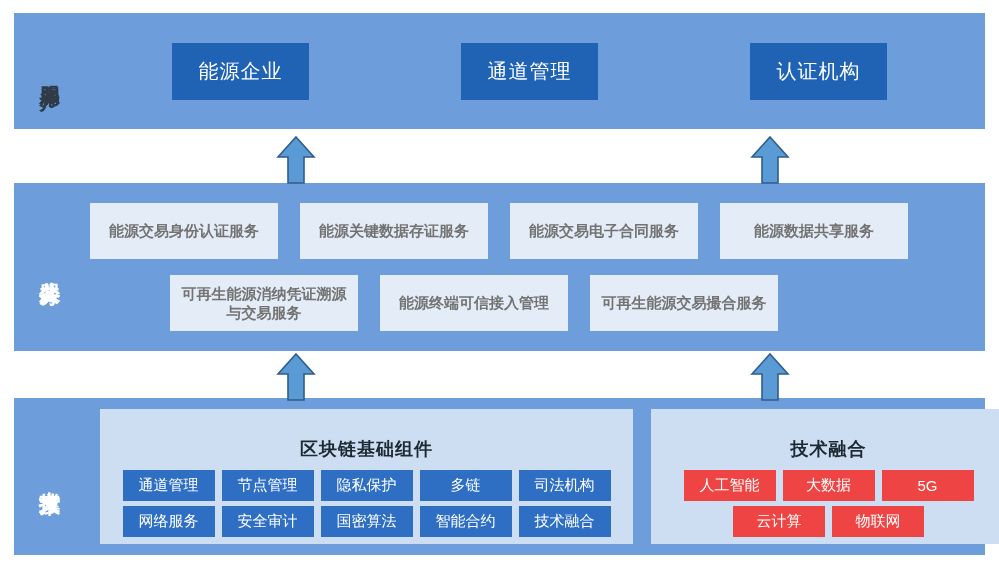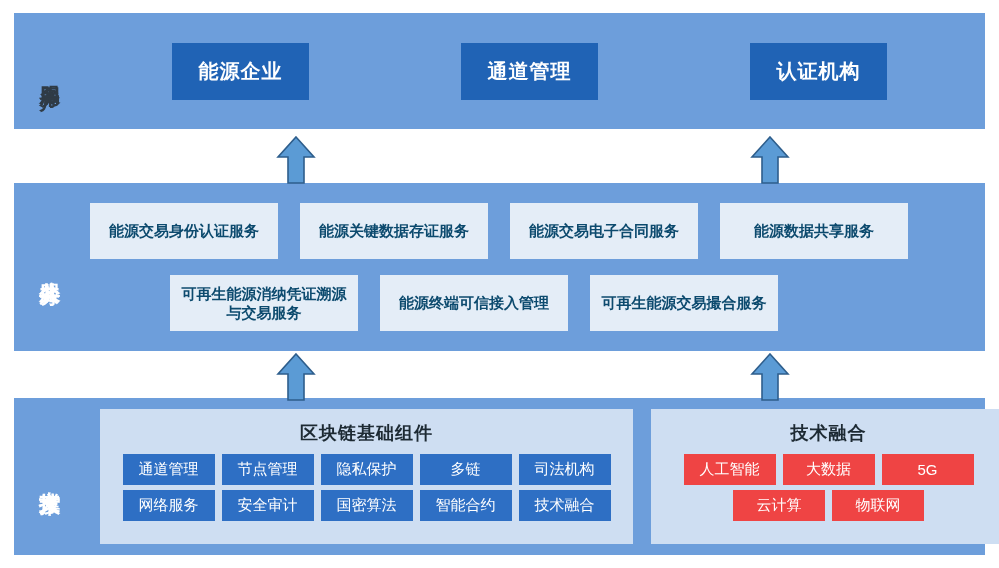--- a/index.html
+++ b/index.html
@@ -58,21 +58,21 @@
     flex: 1;
     display: flex;
     align-items: center;
     justify-content: space-around;
     padding: 0 22px 0 10px;
     box-sizing: border-box;
   }
   .user-box {
     background: #2063B5;
     color: #ffffff;
-    font-weight: bold;
+    font-weight: normal;
     font-size: 20px;
     letter-spacing: 1px;
     width: 137px;
     height: 57px;
     display: flex;
     align-items: center;
     justify-content: center;
     box-sizing: border-box;
   }
 
@@ -86,21 +86,21 @@
     padding: 0 14px 0 4px;
     box-sizing: border-box;
   }
   .svc-row {
     display: flex;
     gap: 22px;
   }
   .svc-row.row-2 { padding-left: 80px; }
   .svc-box {
     background: #E4EDF7;
-    color: #0c4a6e;
+    color: #737373;
     font-weight: bold;
     font-size: 15px;
     line-height: 1.28;
     width: 188px;
     height: 56px;
     display: flex;
     align-items: center;
     justify-content: center;
     text-align: center;
     padding: 0 6px;
@@ -112,21 +112,21 @@
     flex: 1;
     display: flex;
     align-items: center;
     gap: 18px;
     padding: 0 16px 0 14px;
     box-sizing: border-box;
   }
   .panel {
     background: #CEDEF2;
     box-sizing: border-box;
-    padding: 12px 12px 12px 12px;
+    padding: 28px 12px 12px 12px;
     display: flex;
     flex-direction: column;
     align-items: center;
   }
   #panel-blockchain { width: 533px; height: 135px; }
   #panel-fusion     { width: 355px; height: 135px; }
   .panel-title {
     font-weight: bold;
     font-size: 18px;
     color: #1D2A33;

